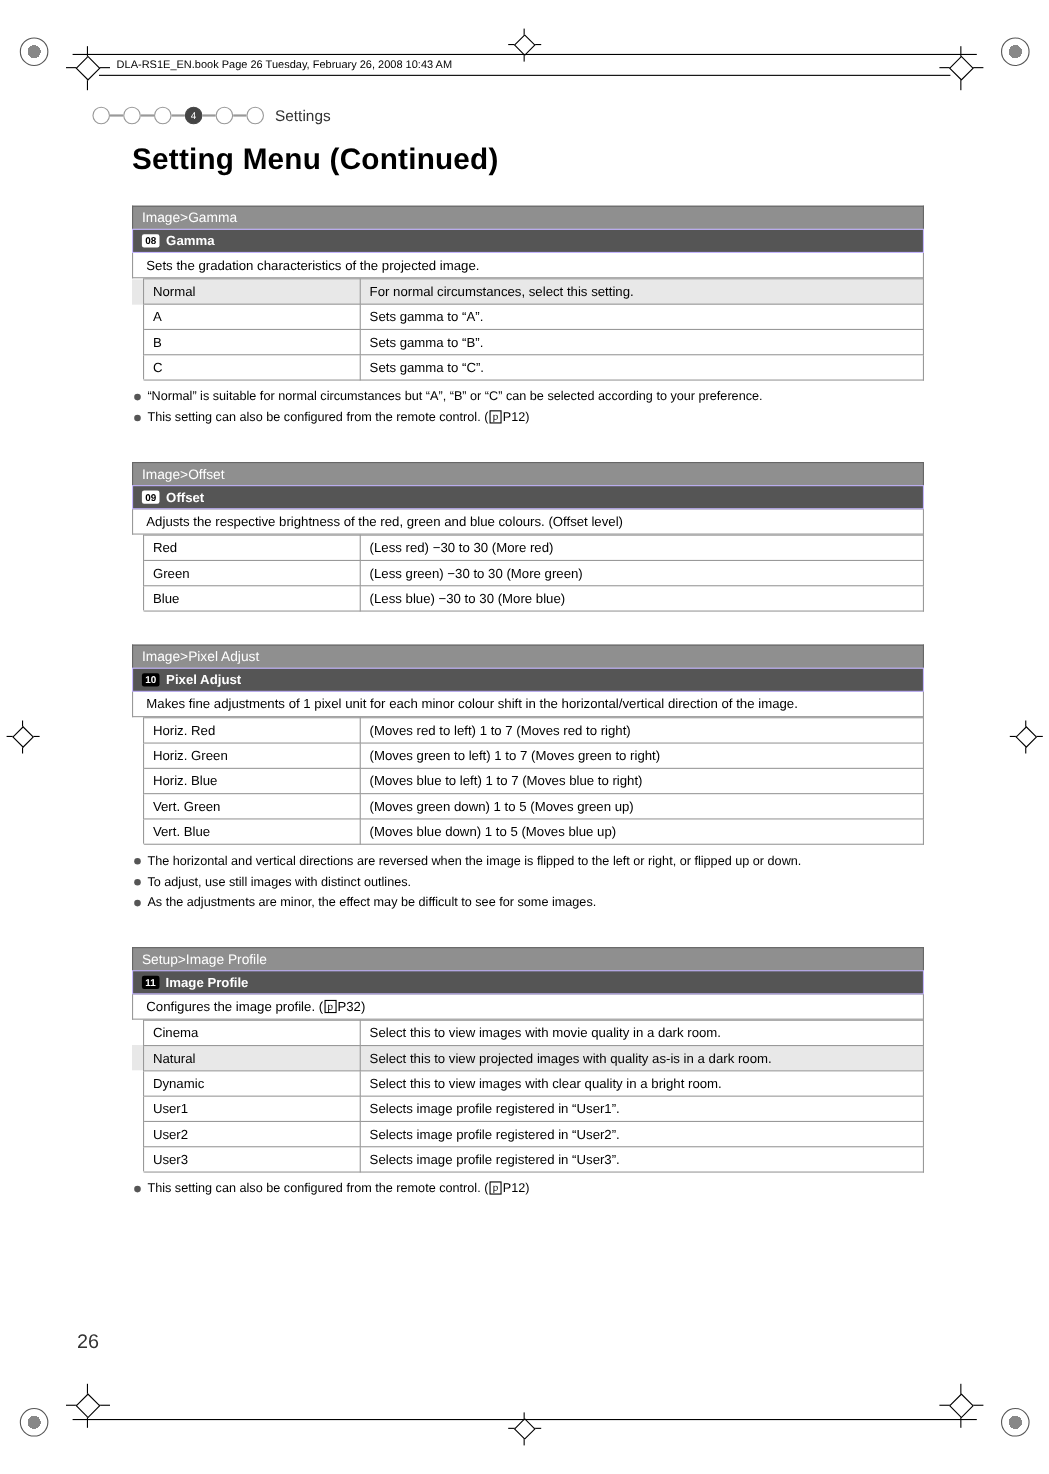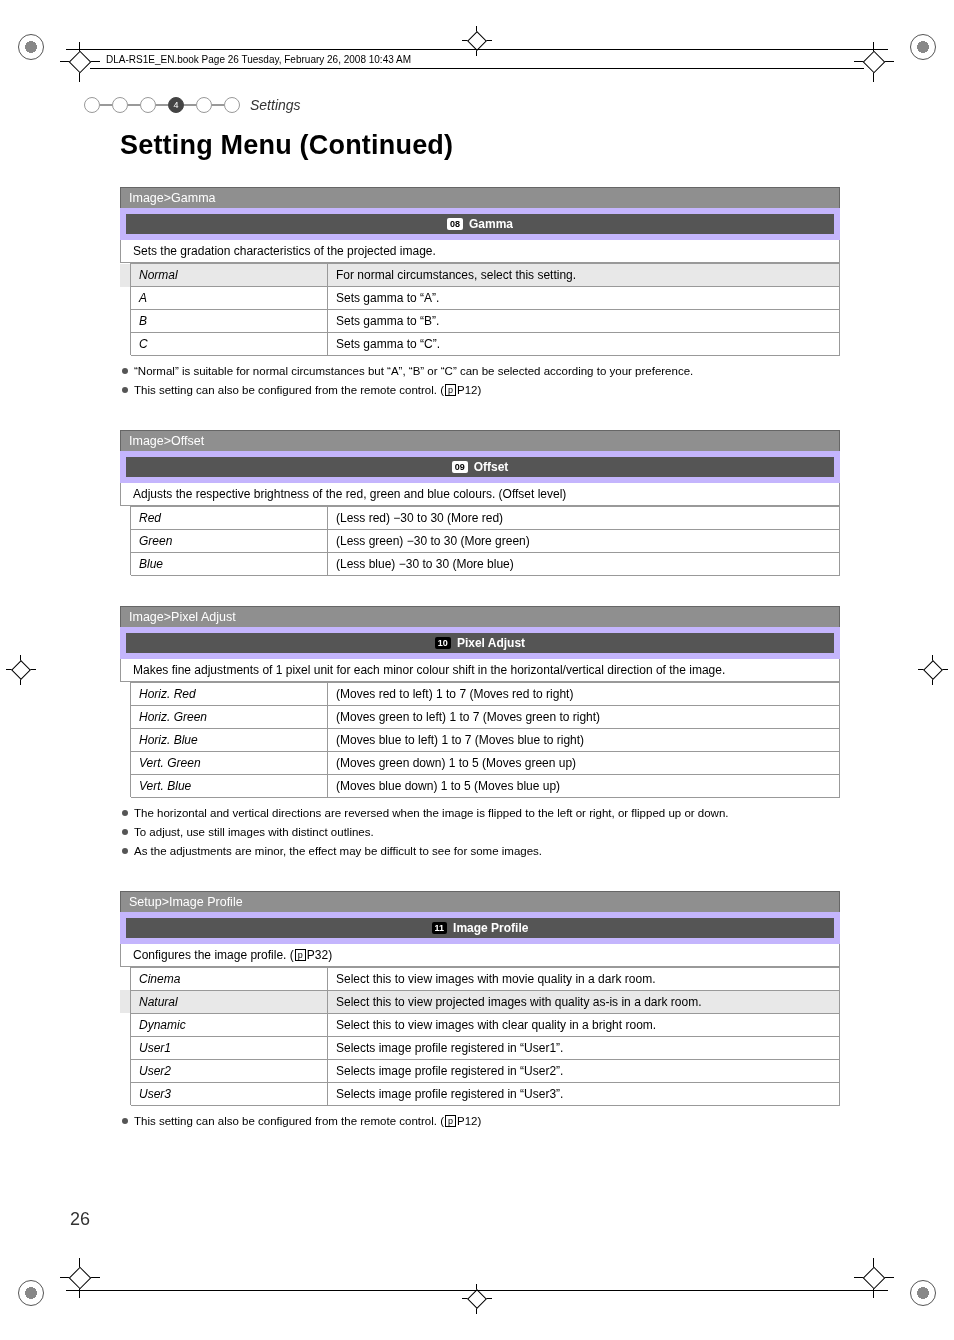--- a/index.html
+++ b/index.html
@@ -74,21 +74,21 @@
     align-items:center;
     gap:0;
   }
   .stepper .dot{
     width:14px;height:14px;border:1.5px solid #999;border-radius:50%;
     background:#fff;
   }
   .stepper .link{width:12px;height:1.5px;background:#999;}
   .stepper .dot.active{background:#444;border-color:#444; color:#fff; font-size:9px; text-align:center; line-height:14px;}
   .stepper-label{
-    margin-left:10px; font-size:14px; color:#333;font-style:italic;
+    margin-left:10px; font-size:14px; color:#333;
   }
 
   .content {
     position:absolute;
     left:120px; right:114px; top:130px;
   }
 
   h1.title{
     font-size:27px;
     font-weight:bold;
@@ -106,25 +106,24 @@
     font-size:12.5px;
     border:1px solid #666;
     border-bottom:none;
   }
   .sub-header{
     background:#555;
     color:#fff;
     font-weight:bold;
     padding:3px 8px;
     font-size:12px;
-    border:6px solid #c4b5fd;
+    border:1px solid #c4b5fd;
     display:flex;
     align-items:center;
     gap:6px;
-    justify-content:center;
   }
   .num-badge{
     display:inline-block;
     background:#fff;
     color:#000;
     font-size:9px;
     font-weight:bold;
     padding:0 3px;
     border-radius:2px;
     line-height:12px;
@@ -150,21 +149,21 @@
     vertical-align:top;
   }
   table.opts td.spacer{
     width:10px;
     border-top:none;
     border-bottom:none;
     border-left:none;
     padding:0;
   }
   table.opts tr:last-child td.spacer{border-bottom:1px solid #fff;}
-  table.opts td.name{ width:180px;font-style:italic; }
+  table.opts td.name{ width:180px; }
   table.opts tr.hl td{ background:#e8e8e8; }
 
   ul.notes{
     list-style:none;
     padding:0;
     margin:6px 0 0 0;
   }
   ul.notes li{
     font-size:11.5px;
     padding:2px 0 2px 14px;

